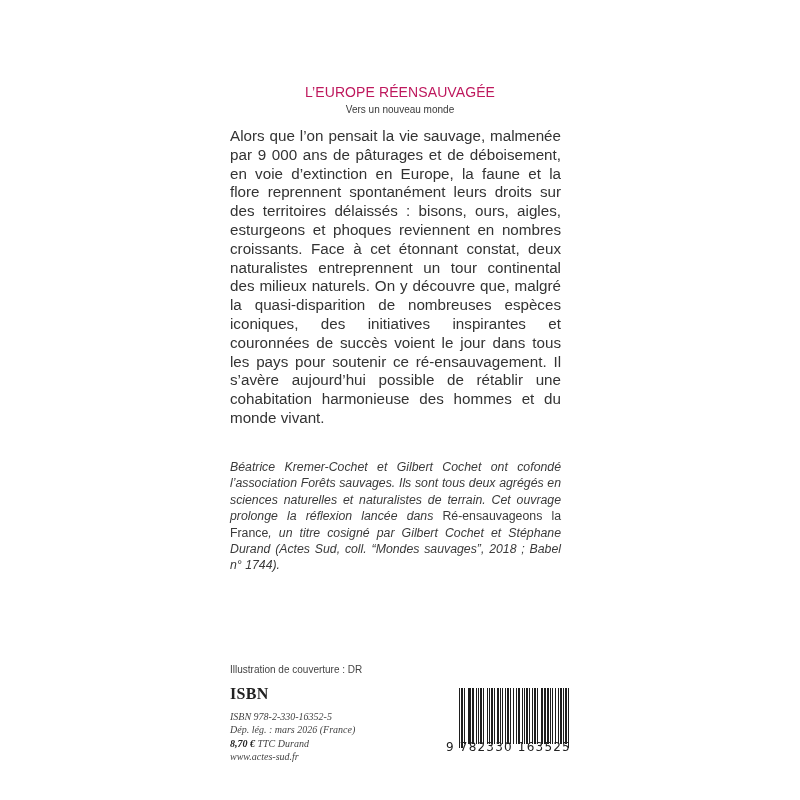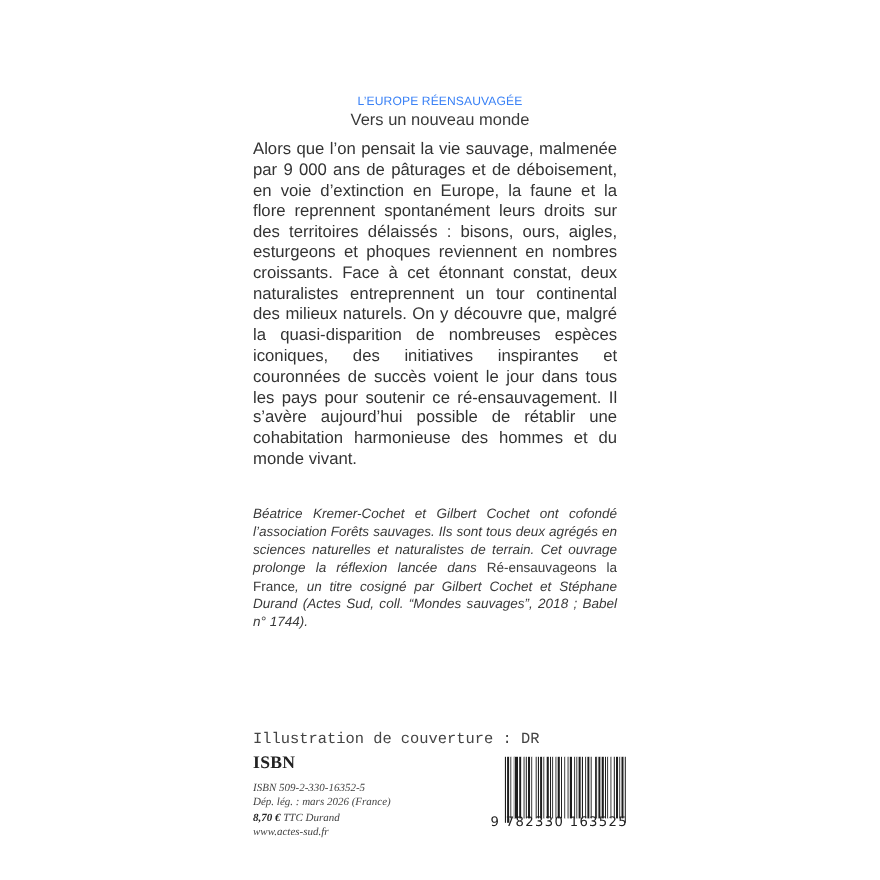--- a/index.html
+++ b/index.html
@@ -1,24 +1,24 @@
 <!DOCTYPE html>
 <html><head>
 <meta charset="utf-8">
 <style>
   html, body { margin:0; padding:0; background:#ffffff; }
   body { width:800px; height:800px; position:relative; overflow:hidden; color:#3a3a3a; font-family:"Liberation Sans", sans-serif; }
-  .title { position:absolute; left:200px; width:400px; top:84px; text-align:center; font-size:11px; line-height:17px; color:#3b82f6; letter-spacing:0.1px; }
-  .subtitle { position:absolute; left:200px; width:400px; top:101px; text-align:center; font-size:15px; line-height:17px; color:#3a3a3a; }
+  .title { position:absolute; left:200px; width:400px; top:84px; text-align:center; font-size:14px; line-height:17px; color:#be185d; letter-spacing:0.1px; }
+  .subtitle { position:absolute; left:200px; width:400px; top:101px; text-align:center; font-size:10px; line-height:17px; color:#3a3a3a; }
   .body { position:absolute; left:230px; width:331px; top:127px; font-size:15.2px; line-height:18.8px; color:#333; text-align:justify; }
   .body p { margin:0; }
   .body p.indent { text-indent:19px; }
   .bio { position:absolute; left:230px; width:331px; top:459px; font-size:12.3px; line-height:16.4px; font-style:italic; color:#3a3a3a; text-align:justify; }
   .bio .upright { font-style:normal; }
-  .credit { position:absolute; left:230px; top:664px; font-size:14px; color:#444; font-family:Liberation Mono, monospace; }
+  .credit { position:absolute; left:230px; top:664px; font-size:10px; color:#444; font-family:Liberation Sans, sans-serif; }
   .publisher { position:absolute; left:230px; top:685px; font-size:16px; font-weight:bold; color:#222; font-family:"Liberation Serif", serif; letter-spacing:0.3px; }
   .meta { position:absolute; left:230px; top:710px; font-size:10px; line-height:13.4px; color:#444; font-style:italic; font-family:"Liberation Serif", serif; }
   .meta .price { font-weight:bold; font-style:italic; color:#222;text-align:center; }
   .barcode { position:absolute; left:446px; top:686px; width:130px; height:70px; }
   .barcode-bars { position:absolute; left:13px; top:2px; width:112px; height:58px; display:flex; align-items:flex-start; }
   .barcode-bars span { display:block; height:56px; }
   .barcode-digits { position:absolute; left:0; top:54px; font-size:12px; font-family:"DejaVu Sans", sans-serif; color:#222; letter-spacing:1.2px; white-space:pre; background:transparent; }
 </style>
 </head>
 <body>
@@ -30,21 +30,21 @@
   <div class="body">
     <p>Alors que l’on pensait la vie sauvage, malmenée par 9 000 ans de pâturages et de déboisement, en voie d’extinction en Europe, la faune et la flore reprennent spontanément leurs droits sur des territoires délaissés : bisons, ours, aigles, esturgeons et phoques reviennent en nombres croissants. Face à cet étonnant constat, deux naturalistes entreprennent un tour continental des milieux naturels. On y découvre que, malgré la quasi-disparition de nombreuses espèces iconiques, des initiatives inspirantes et couronnées de succès voient le jour dans tous les pays pour soutenir ce ré-ensauvagement. Il s’avère aujourd’hui possible de rétablir une cohabitation harmonieuse des hommes et du monde vivant.</p>
   </div>
 
   <div class="bio"><span>Béatrice Kremer-Cochet et Gilbert Cochet ont cofondé l’association Forêts sauvages. Ils sont tous deux agrégés en sciences naturelles et naturalistes de terrain. Cet ouvrage prolonge la réflexion lancée dans </span><span class="upright">Ré-ensauvageons la France</span><span>, un titre cosigné par Gilbert Cochet et Stéphane Durand (Actes Sud, coll. “Mondes sauvages”, 2018 ; Babel n° 1744).</span></div>
 
   <div class="credit">Illustration de couverture : DR</div>
   <div class="publisher">ISBN</div>
 
   <div class="meta">
-    <div>ISBN 509-2-330-16352-5</div>
+    <div>ISBN 978-2-330-16352-5</div>
     <div>Dép. lég. : mars 2026 (France)</div>
     <div><span class="price">8,70 €</span><span> TTC Durand</span></div>
     <div>www.actes-sud.fr</div>
   </div>
 
   <div class="barcode">
     <div class="barcode-bars" id="barcode-bars">
         <span style="width: 0.941176px; background: rgb(30, 30, 30); height: 60px;"></span>
         <span style="width: 0.941176px; background: rgb(255, 255, 255); height: 60px;"></span>
         <span style="width: 1.88235px; background: rgb(30, 30, 30); height: 60px;"></span>

